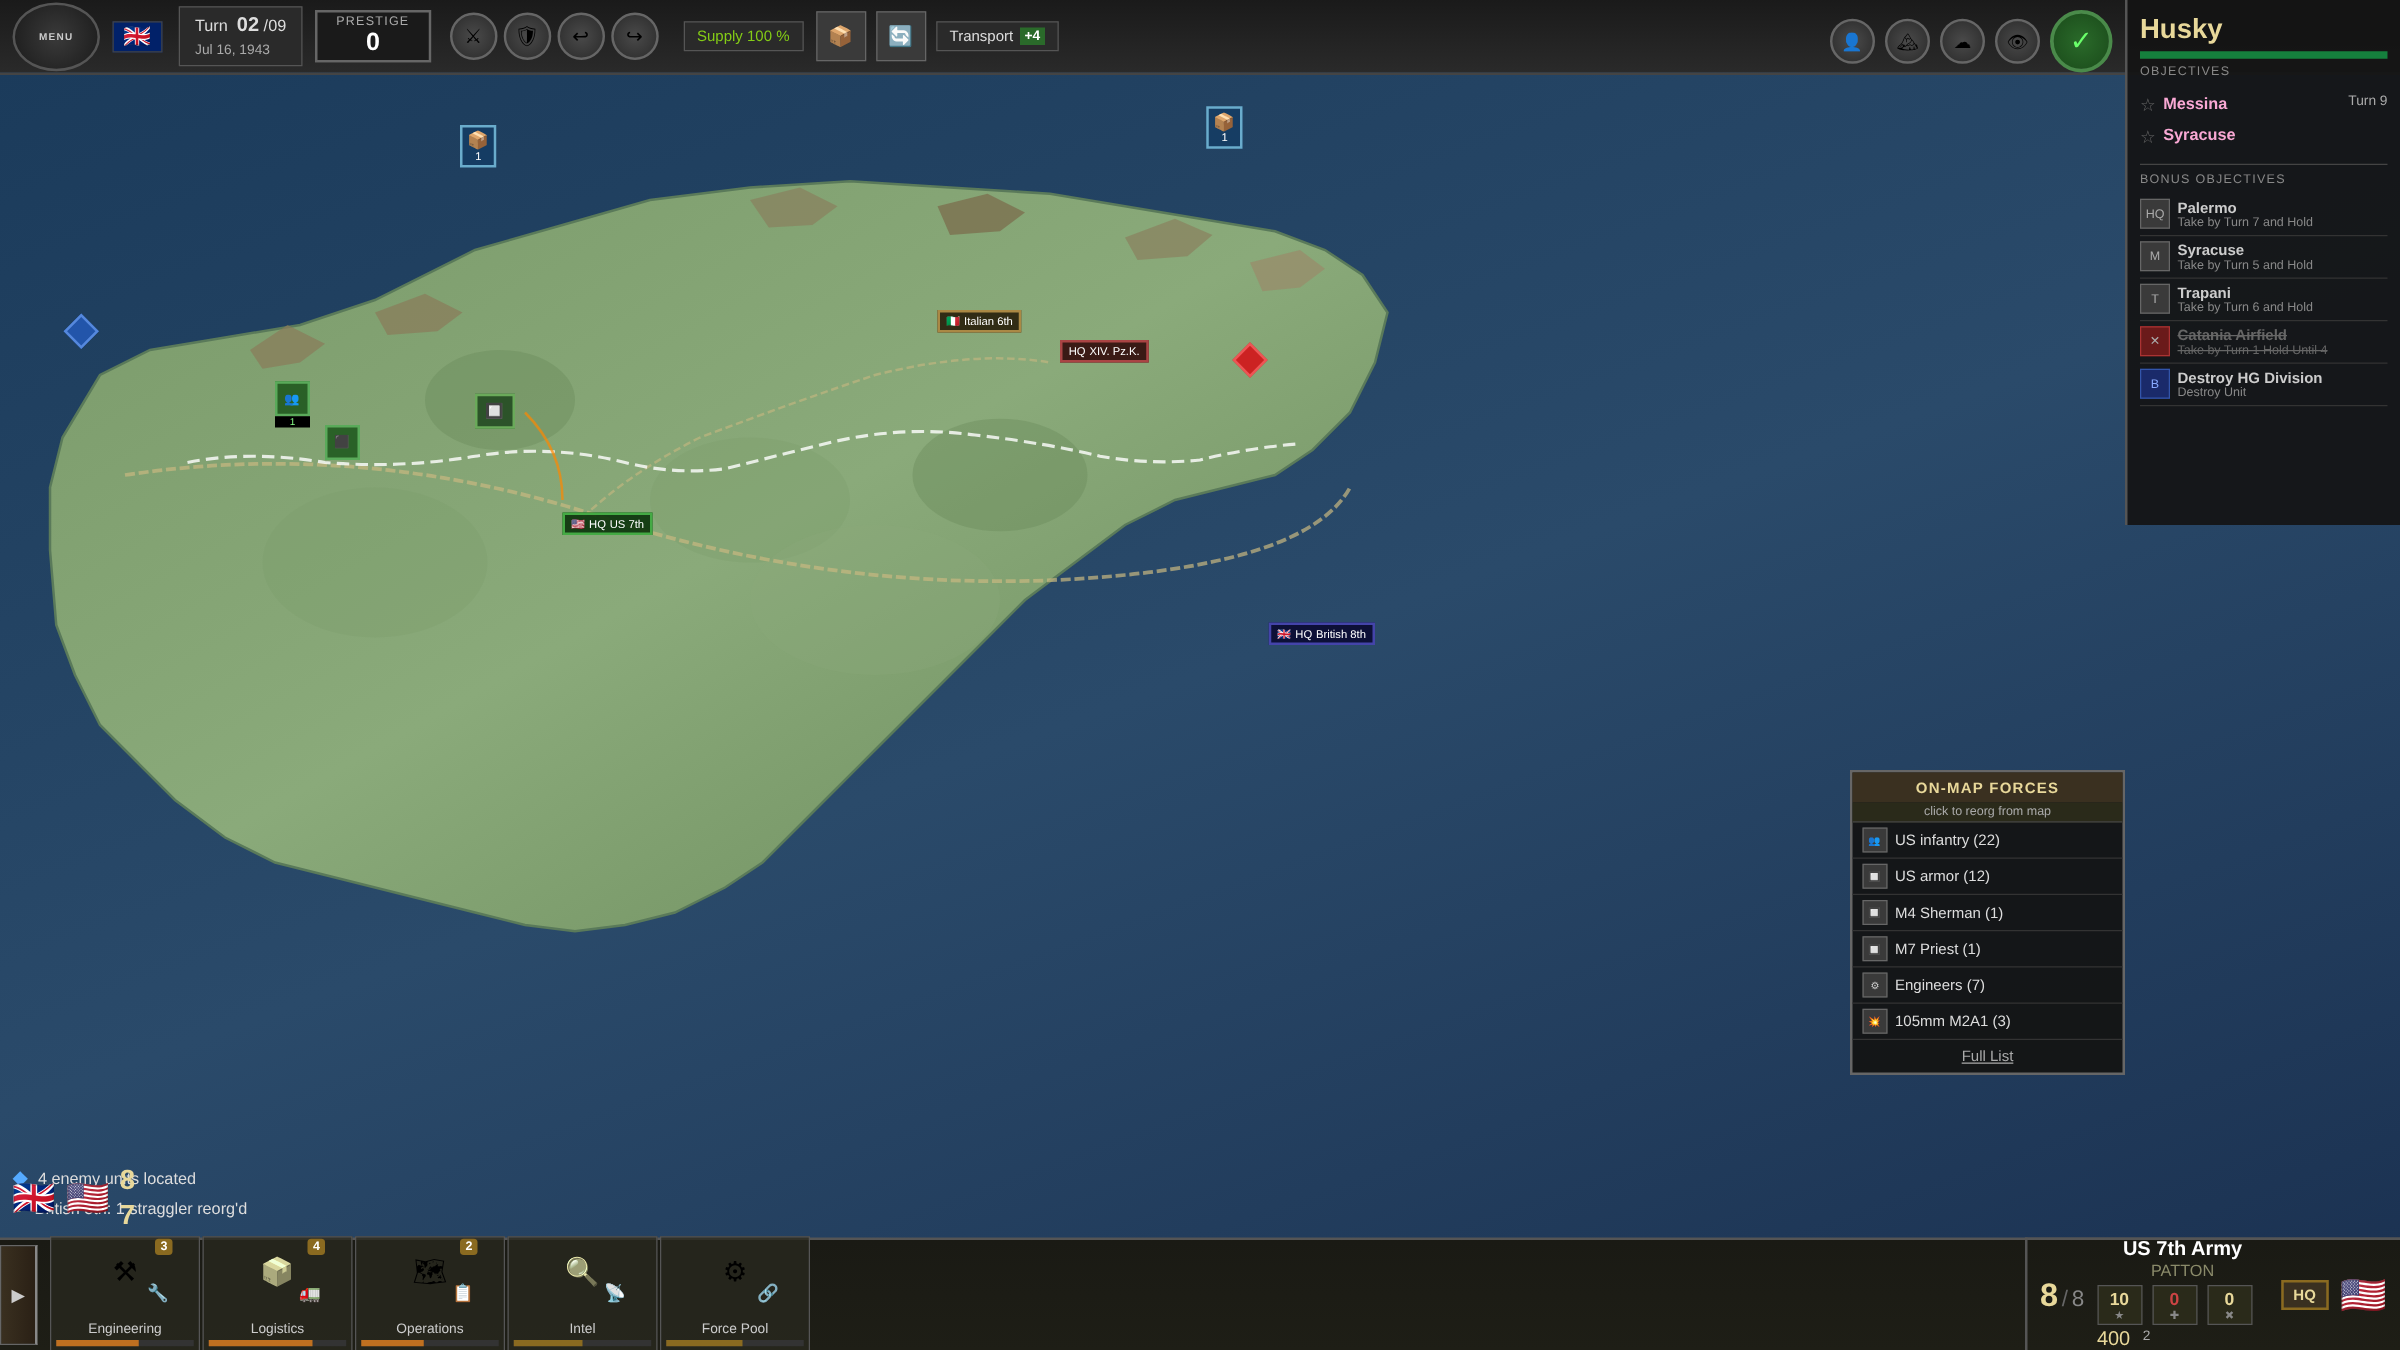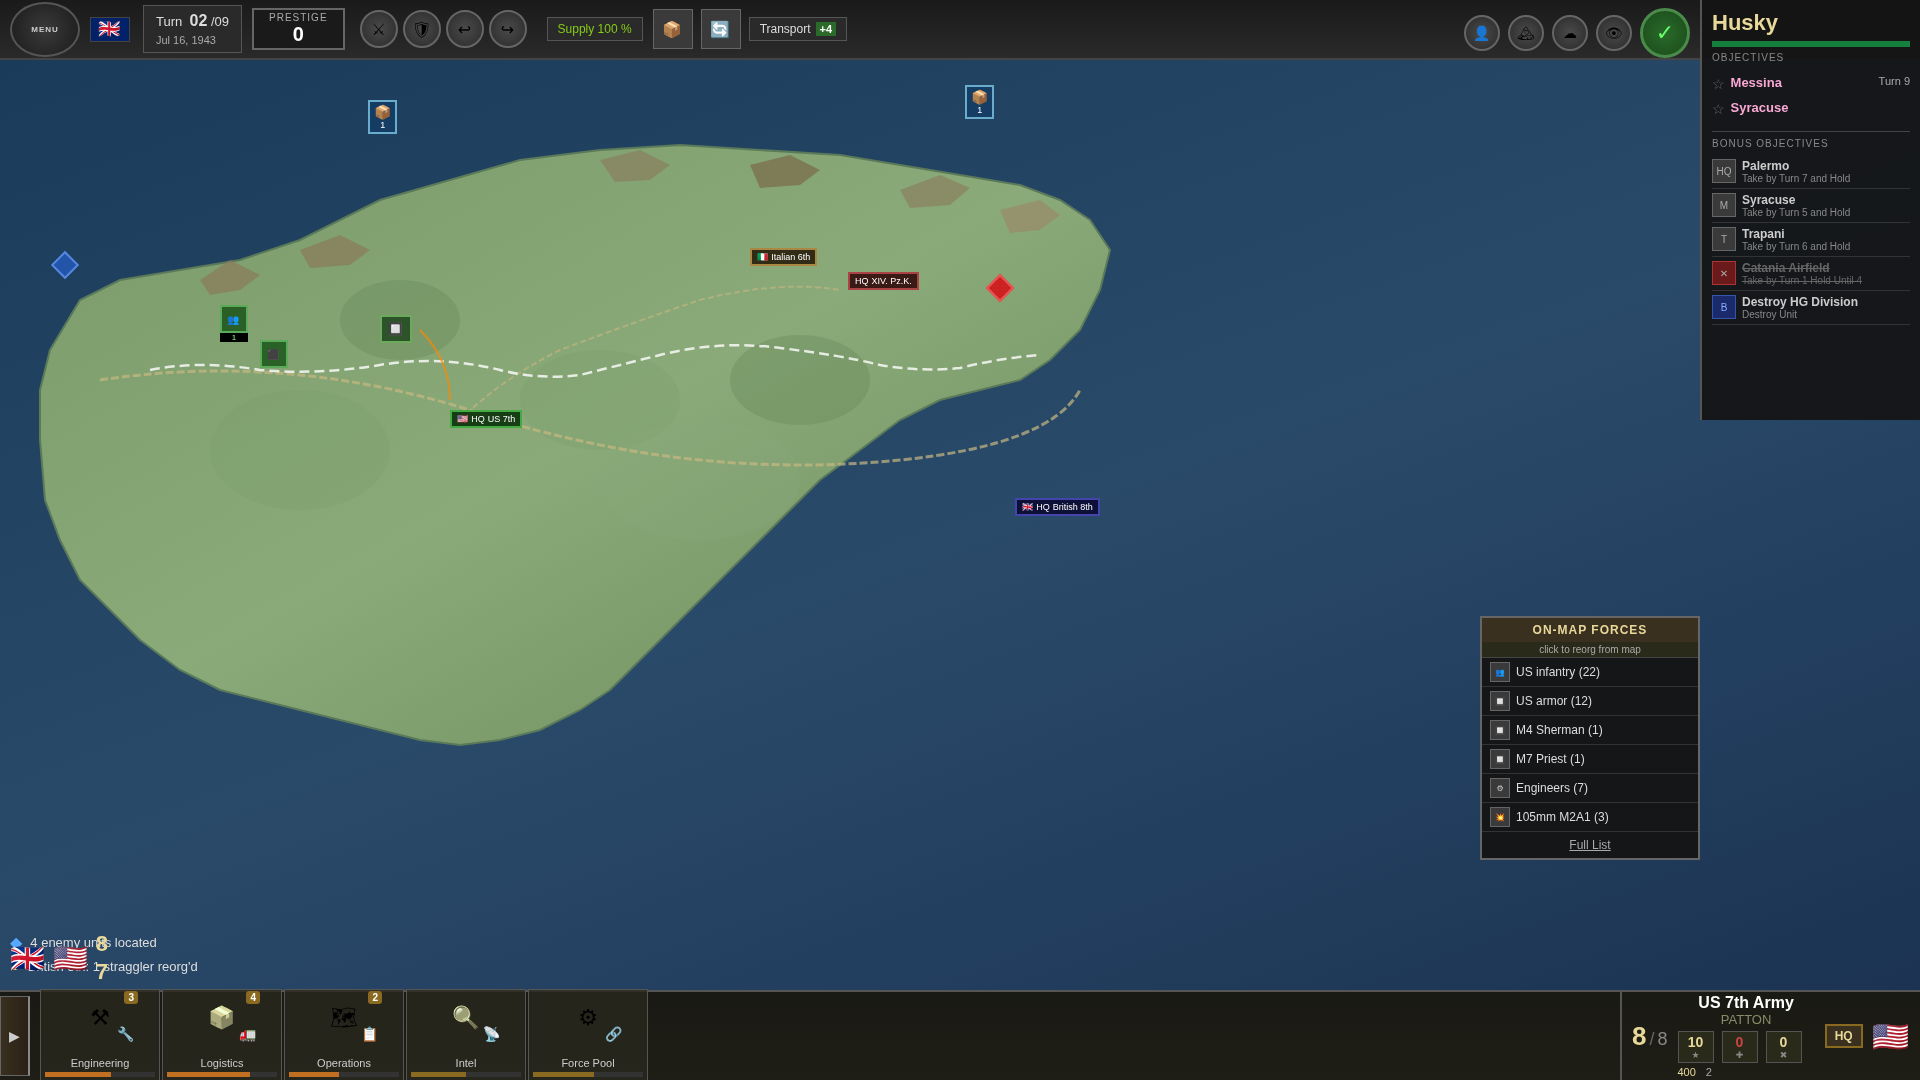--- a/index.html
+++ b/index.html
@@ -940,21 +940,21 @@
       <div class="stat-box">
         <div class="stat-val red">0</div>
         <div class="stat-label">✚</div>
       </div>
       <div class="stat-box">
         <div class="stat-val">0</div>
         <div class="stat-label">✖</div>
       </div>
     </div>
     <div style="display:flex;gap:10px;margin-top:3px;">
-      <span style="color:#e8d89a;font-size:11px;">400</span>
+      <span style="color:#e8d89a;font-size:16px;">400</span>
       <span style="color:#aaa;font-size:11px;">2</span>
     </div>
   </div>
 
   <div class="army-bottom">
     <div class="hq-button">HQ</div>
   </div>
 
   <div class="army-flag">🇺🇸</div>
 </div>

